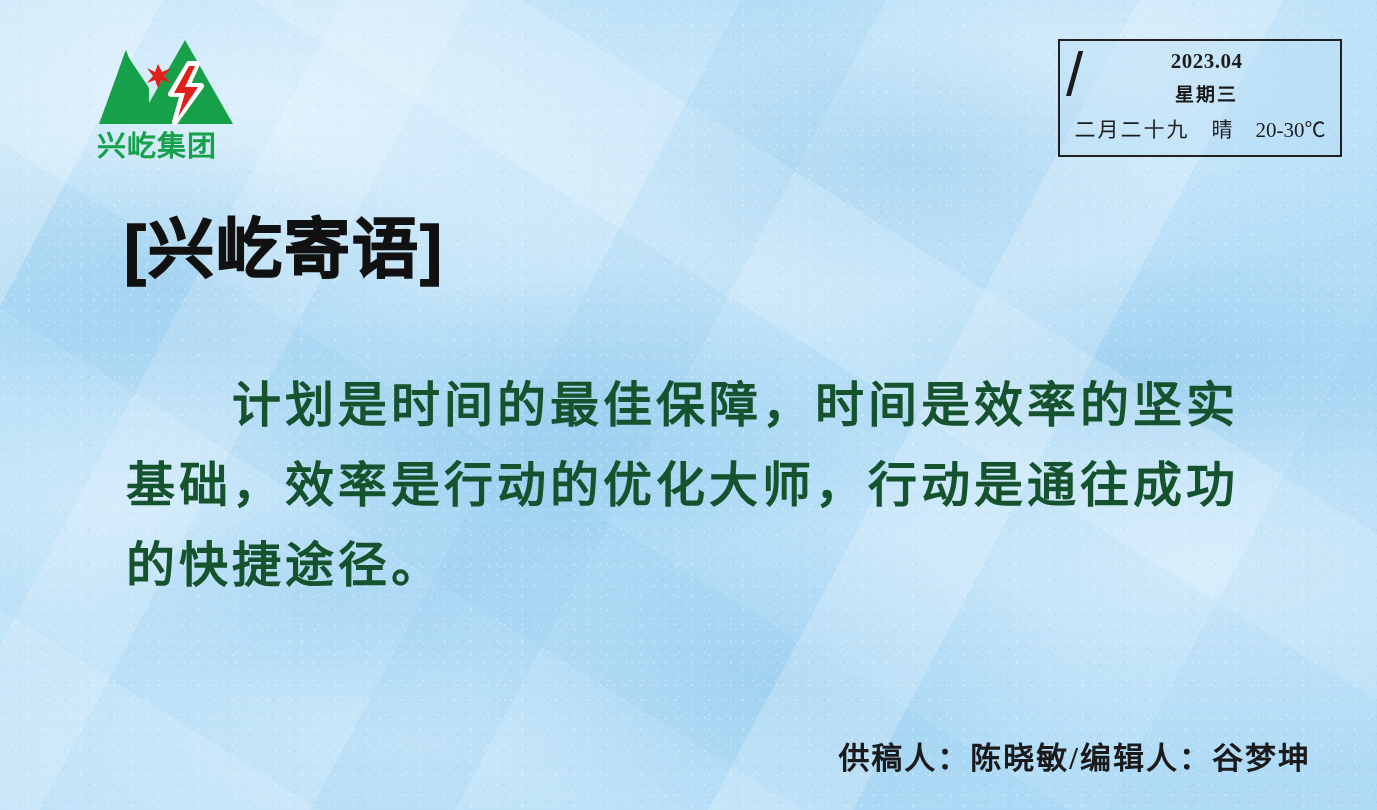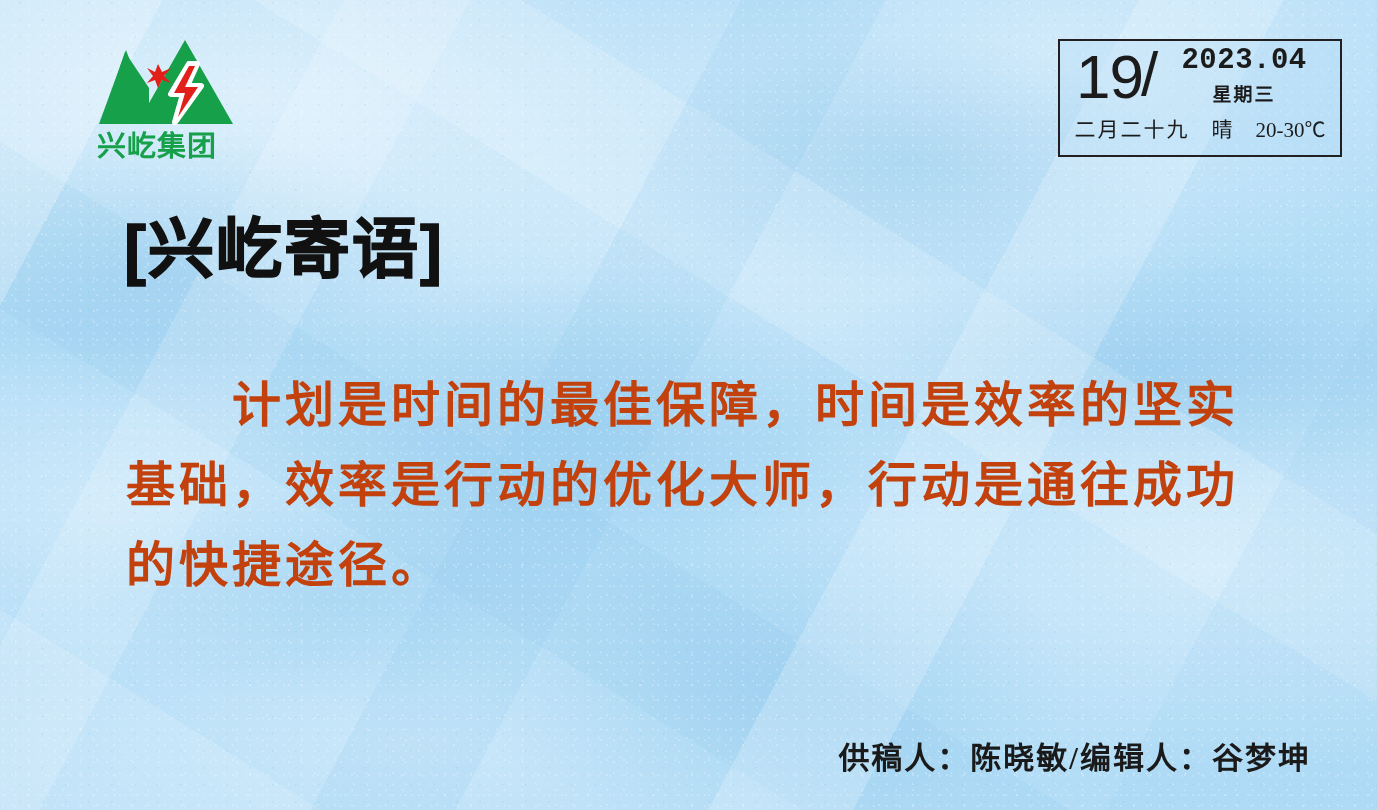--- a/index.html
+++ b/index.html
@@ -111,23 +111,23 @@
     line-height:62px;
     color:#1b1b1b;
     margin-left:-2px;
   }
   #date-badge .ym-wrap {
     flex:1 1 auto;
     text-align:center;
     padding-top:6px;
   }
   #date-badge .ym {
-    font-family:Liberation Mono, monospace;
-    font-weight:bold;
-    font-size:29px;
+    font-family:Liberation Serif, serif;
+    font-weight:bold;
+    font-size:21px;
     line-height:24px;
     color:#1b1b1b;
     letter-spacing:.5px;
   }
   #date-badge .weekday {
     font-family:"Liberation Sans", sans-serif;
     font-weight:bold;
     font-size:19px;
     line-height:24px;
     color:#1b1b1b;
@@ -159,21 +159,21 @@
   }
 
   
   #body-copy {
     position:absolute; left:126px; top:366px;
     width:1130px;
     font-family:"Liberation Serif", serif;
     font-size:49px;
     line-height:80px;
     letter-spacing:4px;
-    color:#c2410c;
+    color:#14532d;
     font-weight:bold;
   }
   #body-copy p { text-indent:106px; }
 
   
   #credits {
     position:absolute; right:66px; bottom:32px;
     font-family:"Liberation Serif", serif;
     font-size:31px;
     letter-spacing:2px;
@@ -202,21 +202,20 @@
       <polygon points="61,28 65,36 74,32 67,40 74,47 65,44 61,52 58,44 50,47 56,40 50,32 58,36" fill="#e2201a"></polygon>
 
       <polygon points="92,28 74,58 86,58 78,86 104,50 90,50 100,28" fill="#ffffff" stroke="#ffffff" stroke-width="6" stroke-linejoin="round"></polygon>
       <polygon points="92,30 77,57 88,57 81,81 101,51 88,51 98,30" fill="#e2201a"></polygon>
     </svg>
     <div class="logo-text">兴屹集团</div>
   </div>
 
   <div id="date-badge">
     <div class="row-top">
-      <div class="daynum">19</div>
       <div class="slash">/</div>
       <div class="ym-wrap">
         <div class="ym">2023.04</div>
         <div class="weekday">星期三</div>
       </div>
     </div>
     <div class="row-bottom">
       <span class="lunar">二月二十九</span>
       <span class="weather">晴</span>
       <span class="temp">20-30℃</span>

